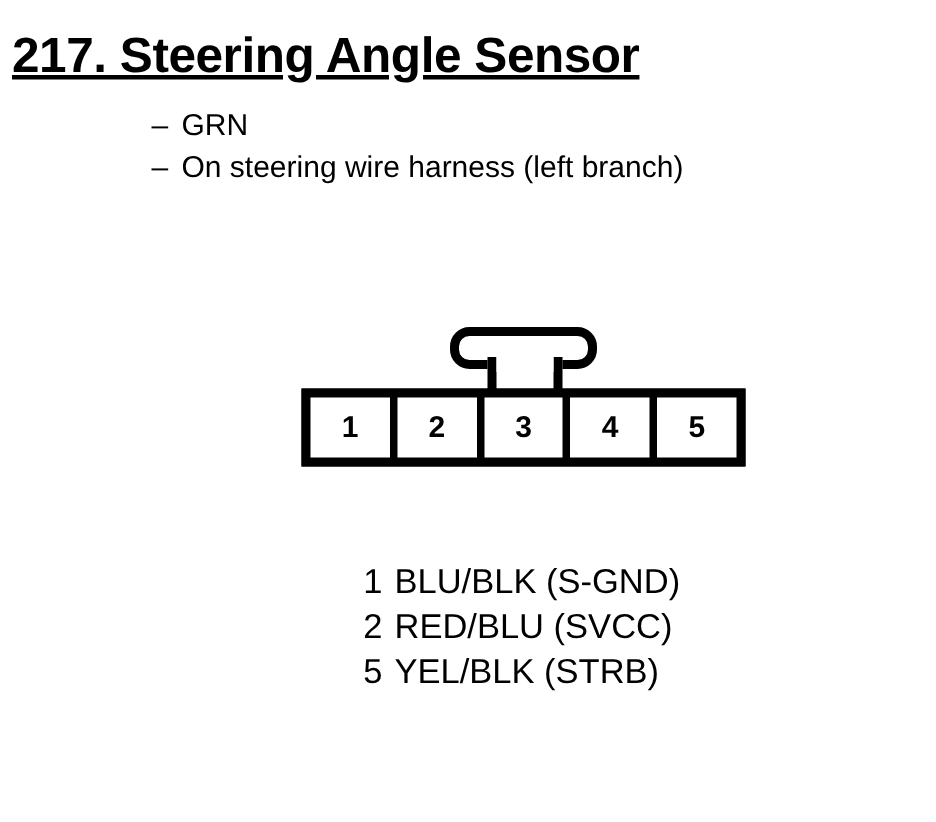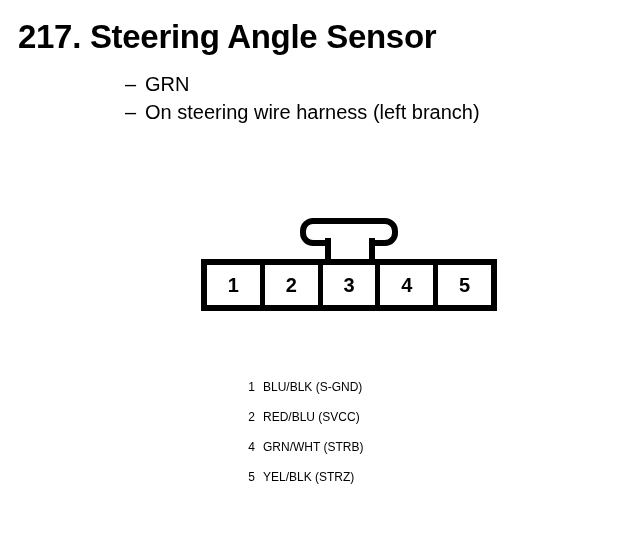--- a/index.html
+++ b/index.html
@@ -13,37 +13,37 @@
     position: relative;
     overflow: hidden;
     font-family: "Liberation Sans", sans-serif;
     color: #000000;
     -webkit-font-smoothing: none;
   }
 
   
   .page-title {
     position: absolute;
-    left: 18px;
+    left: 8px;
     top: 19px;
     font-size: 33px;
     font-weight: bold;
     letter-spacing: -0.3px;
     line-height: 1.1;
     white-space: nowrap;
+    text-decoration: underline;
   }
 
   
   .notes {
     position: absolute;
     left: 101px;
     top: 70px;
     font-size: 20px;
     line-height: 28px;
-    margin-left: 24px;
   }
   .note-line {
     white-space: nowrap;
     display: block;
   }
   .note-dash {
     display: inline-block;
     width: 20px;
   }
 
@@ -114,21 +114,21 @@
     font-weight: bold;
     line-height: 1;
   }
   .pin-cell:last-child { margin-right: 0; }
 
   
   .legend {
     position: absolute;
     left: 238px;
     top: 372px;
-    font-size: 12px;
+    font-size: 23px;
     line-height: 30px;
   }
   .legend-row {
     white-space: nowrap;
     display: block;
   }
   .legend-num {
     display: inline-block;
     width: 17px;
     text-align: right;
@@ -157,15 +157,14 @@
     <div class="pin-cell">2</div>
     <div class="pin-cell">3</div>
     <div class="pin-cell">4</div>
     <div class="pin-cell">5</div>
   </div>
 </div>
 
 <div class="legend">
   <span class="legend-row"><span class="legend-num">1</span><span class="legend-desc">BLU/BLK (S-GND)</span></span>
   <span class="legend-row"><span class="legend-num">2</span><span class="legend-desc">RED/BLU (SVCC)</span></span>
-  <span class="legend-row"><span class="legend-num">4</span><span class="legend-desc">GRN/WHT (STRB)</span></span>
-  <span class="legend-row"><span class="legend-num">5</span><span class="legend-desc">YEL/BLK (STRZ)</span></span>
+  <span class="legend-row"><span class="legend-num">5</span><span class="legend-desc">YEL/BLK (STRB)</span></span>
 </div>
 
 </body></html>

